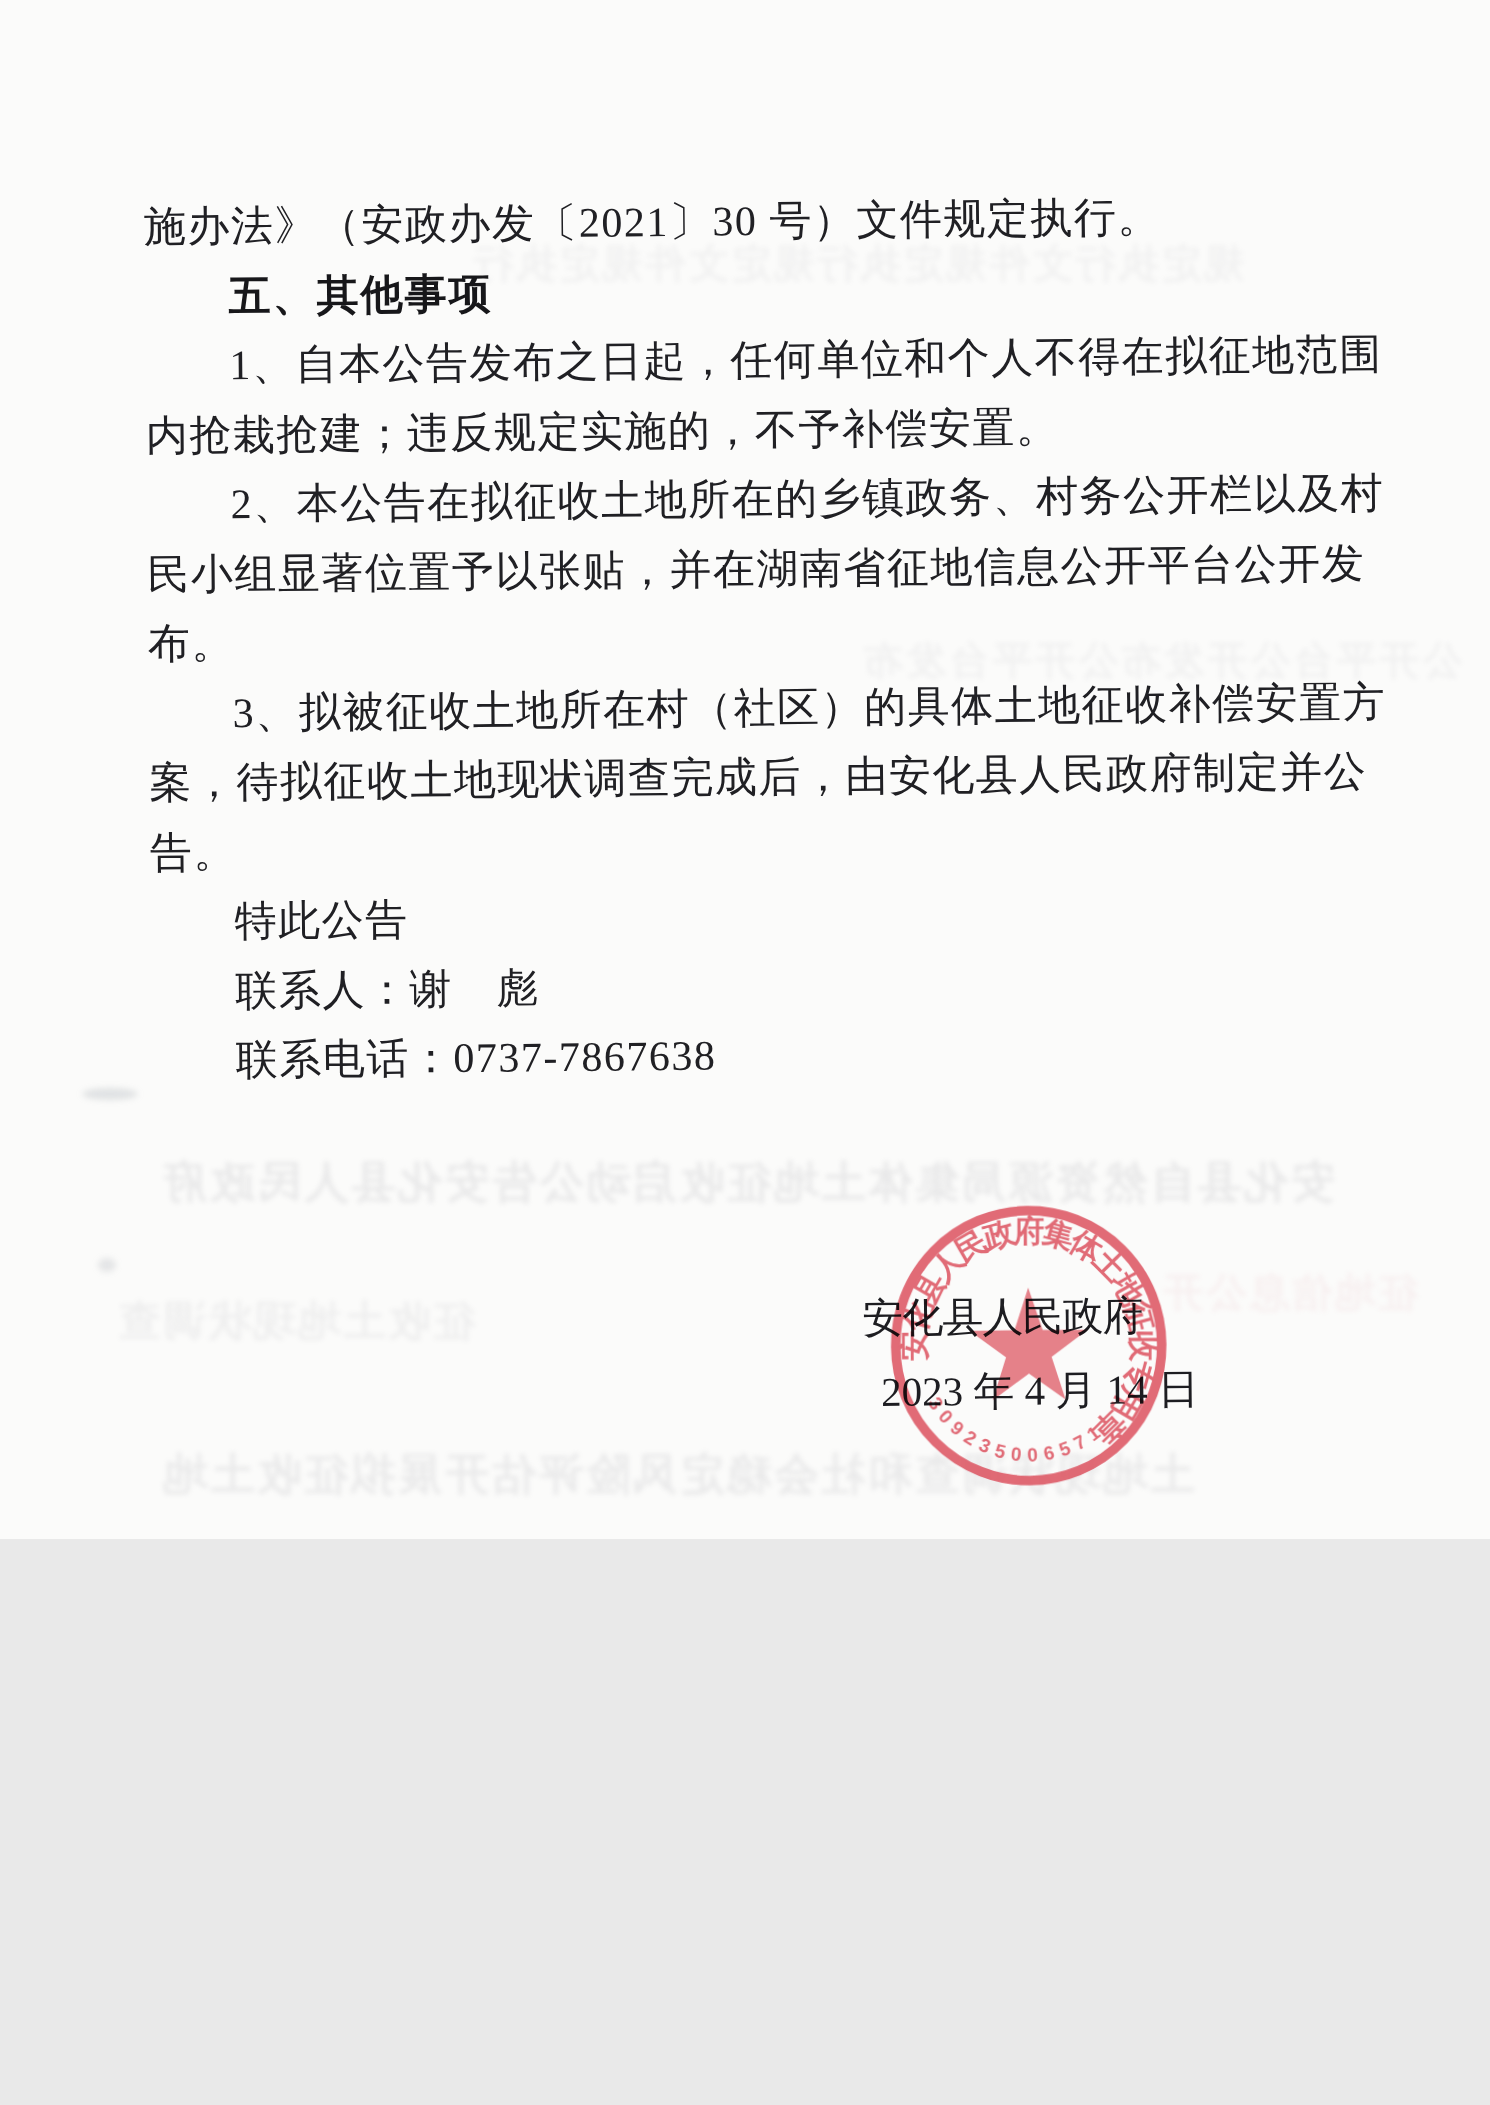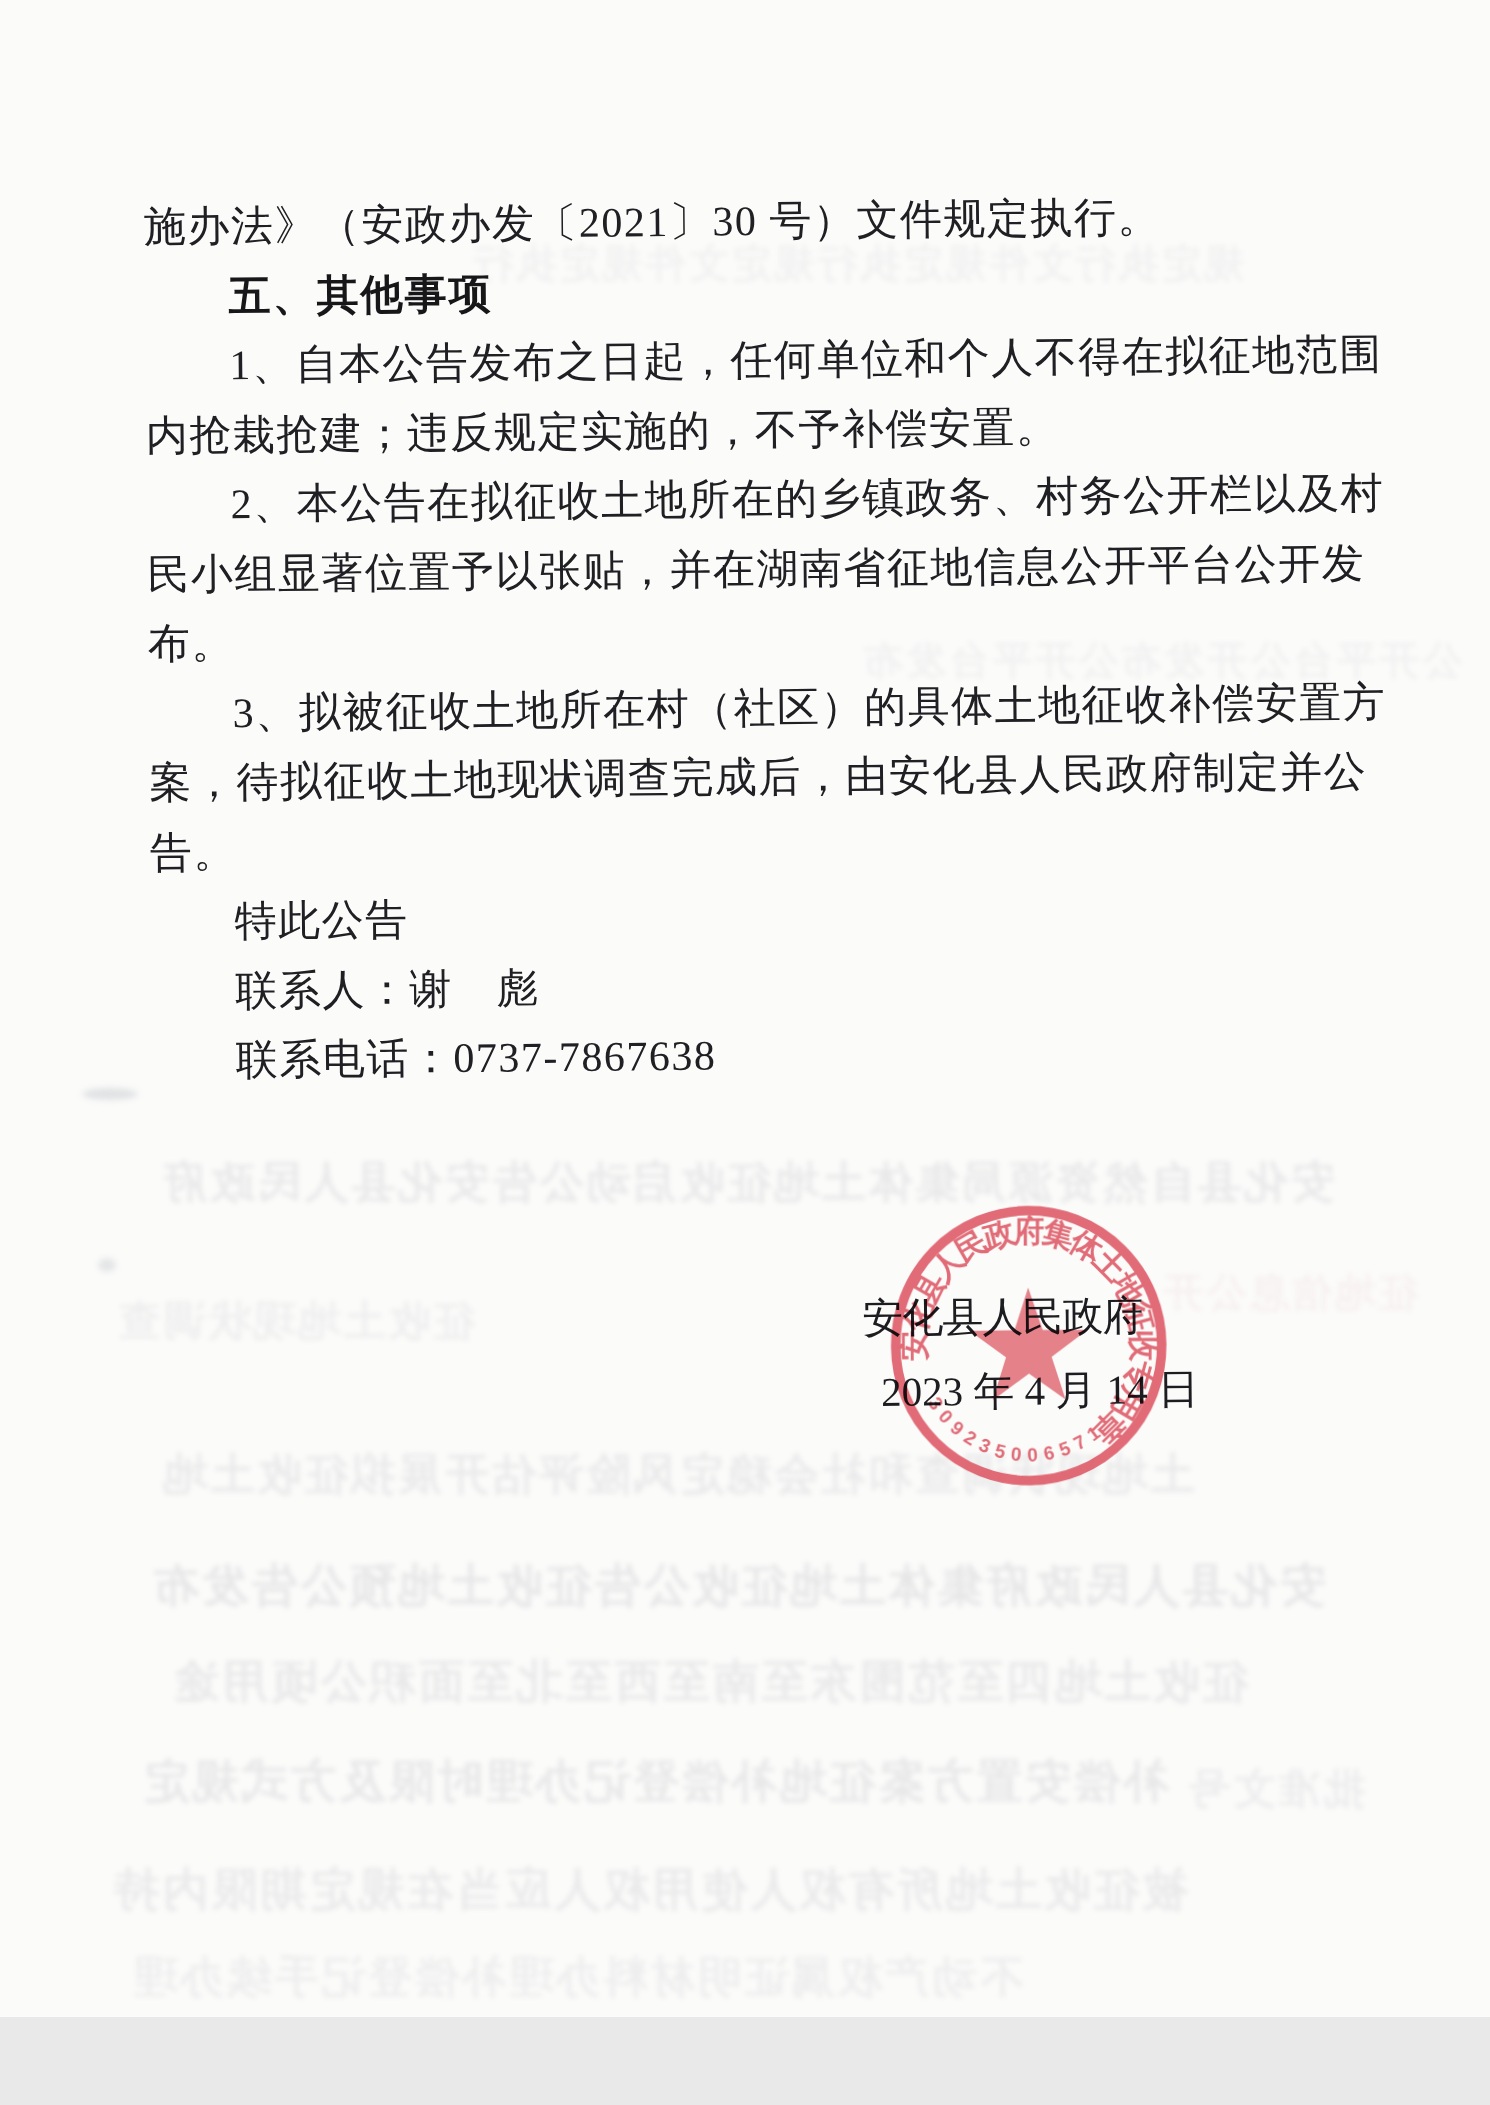--- a/index.html
+++ b/index.html
@@ -1,17 +1,17 @@
 <!DOCTYPE html>
 <html><head>
 <meta charset="utf-8">
 <style>
   html,body{margin:0;padding:0;background:#e9e9e9;}
   #page{
-    position:relative; width:1490px; height:2017px;
+    position:relative; width:1490px; height:1539px;
     background:#fbfbfa; overflow:hidden;
     font-family:"Liberation Serif","DejaVu Serif",serif;
   }
   
   #print-layer{
     position:absolute; inset:0;
     transform:rotate(-0.55deg); transform-origin:150px 650px;
   }
   .ln{
     position:absolute; left:148px; white-space:nowrap;

